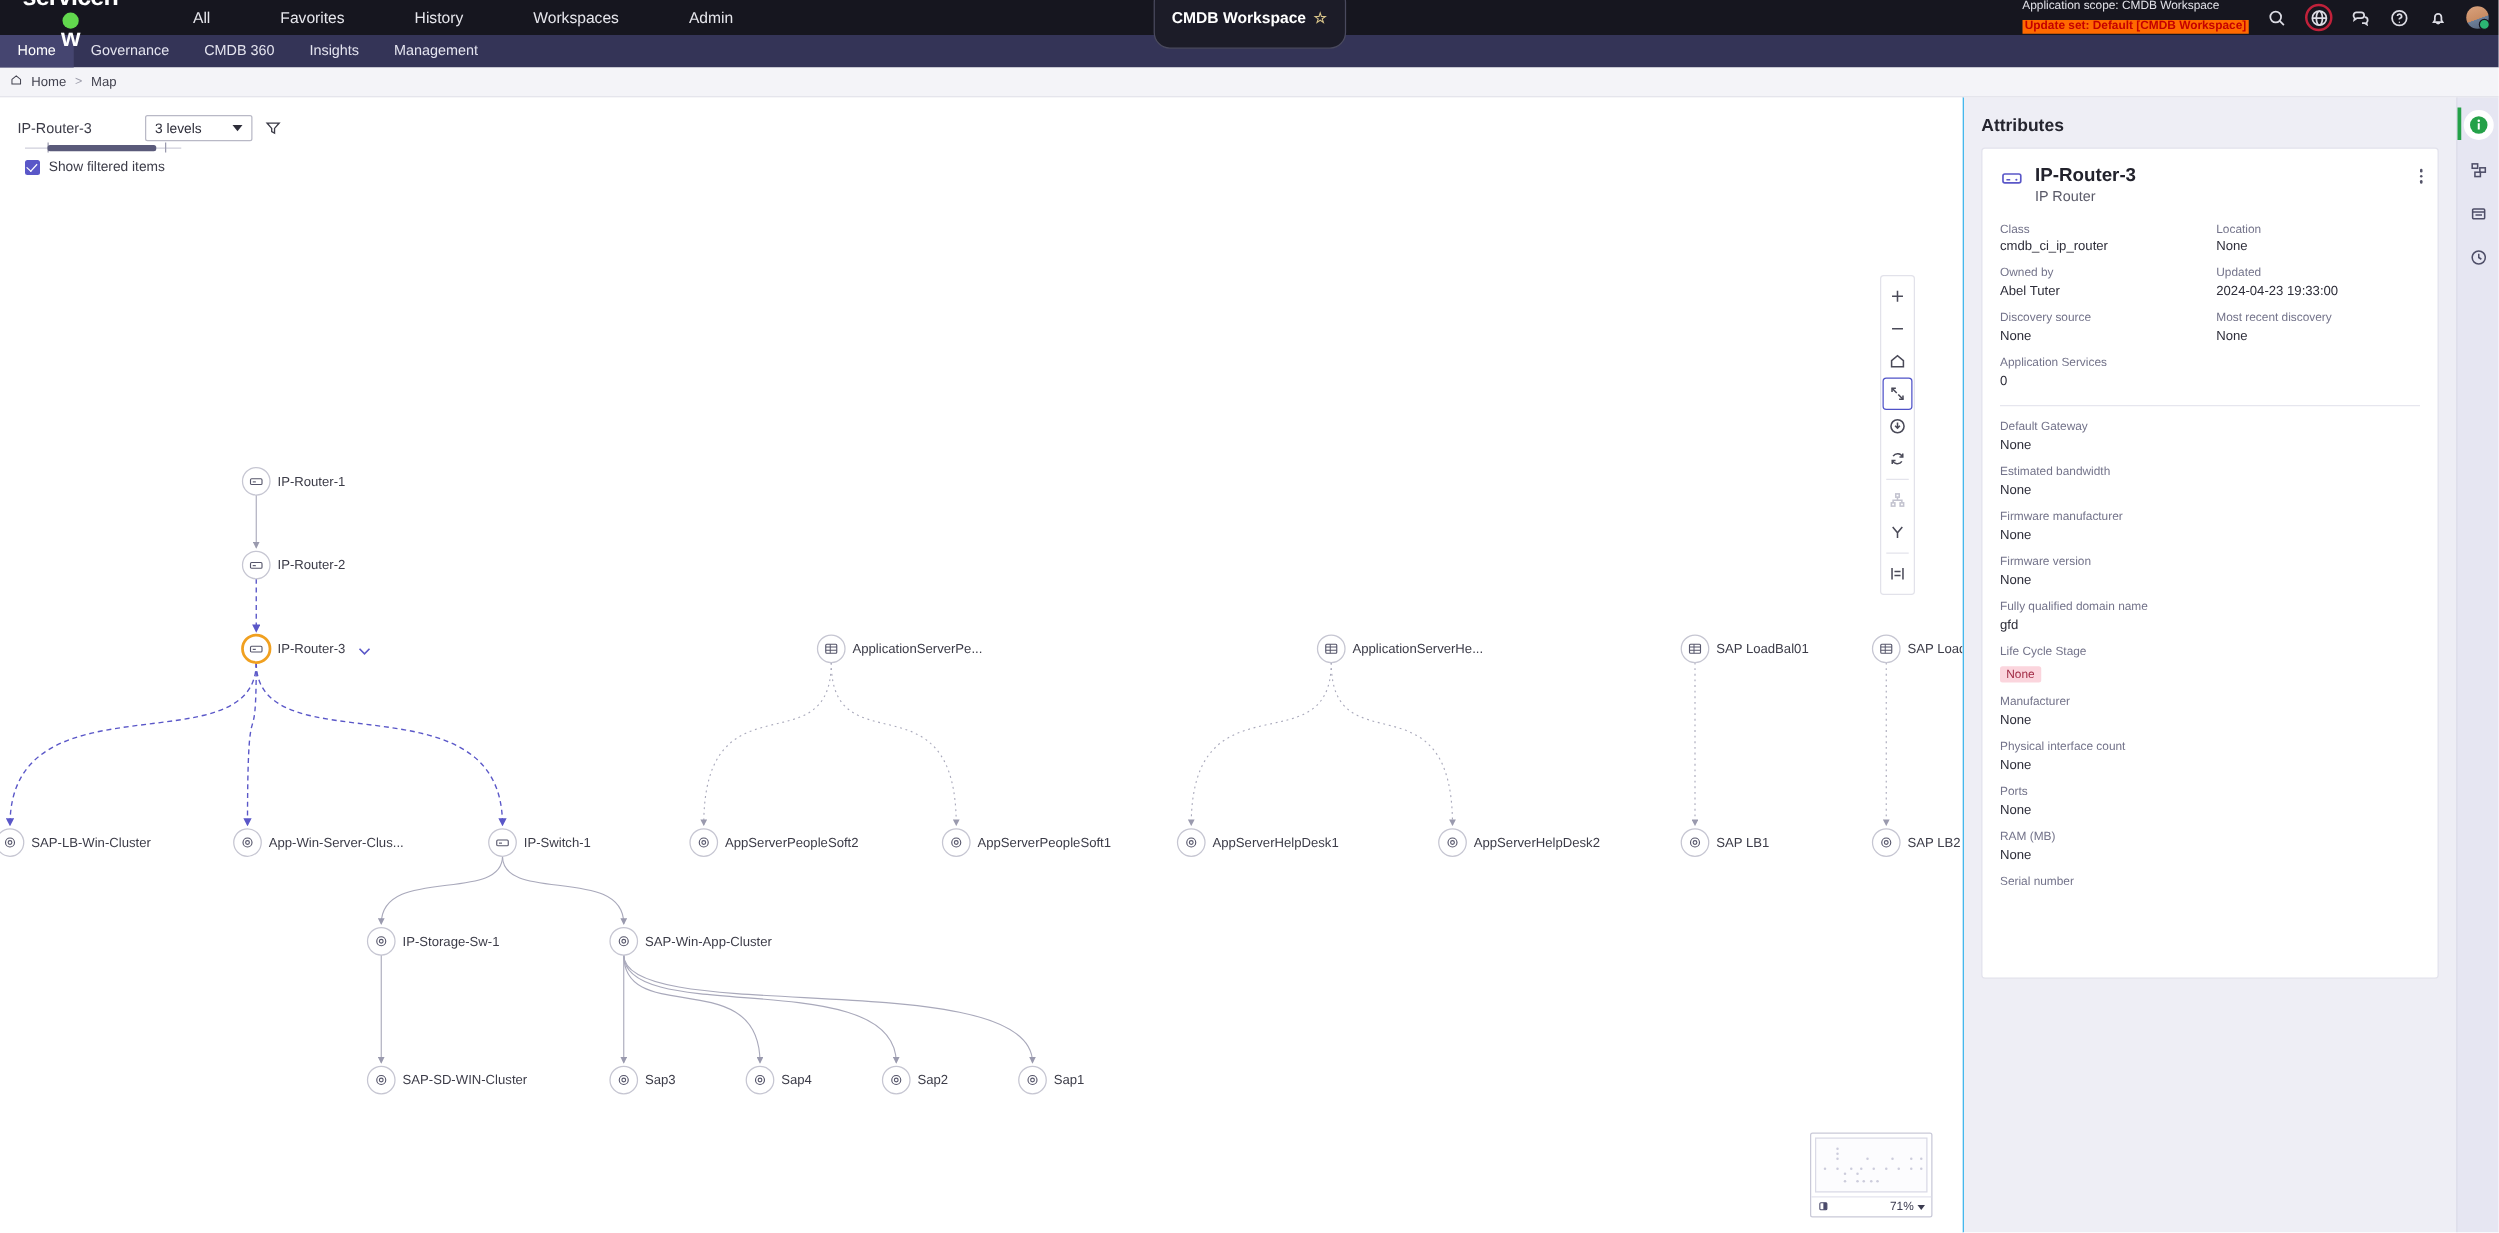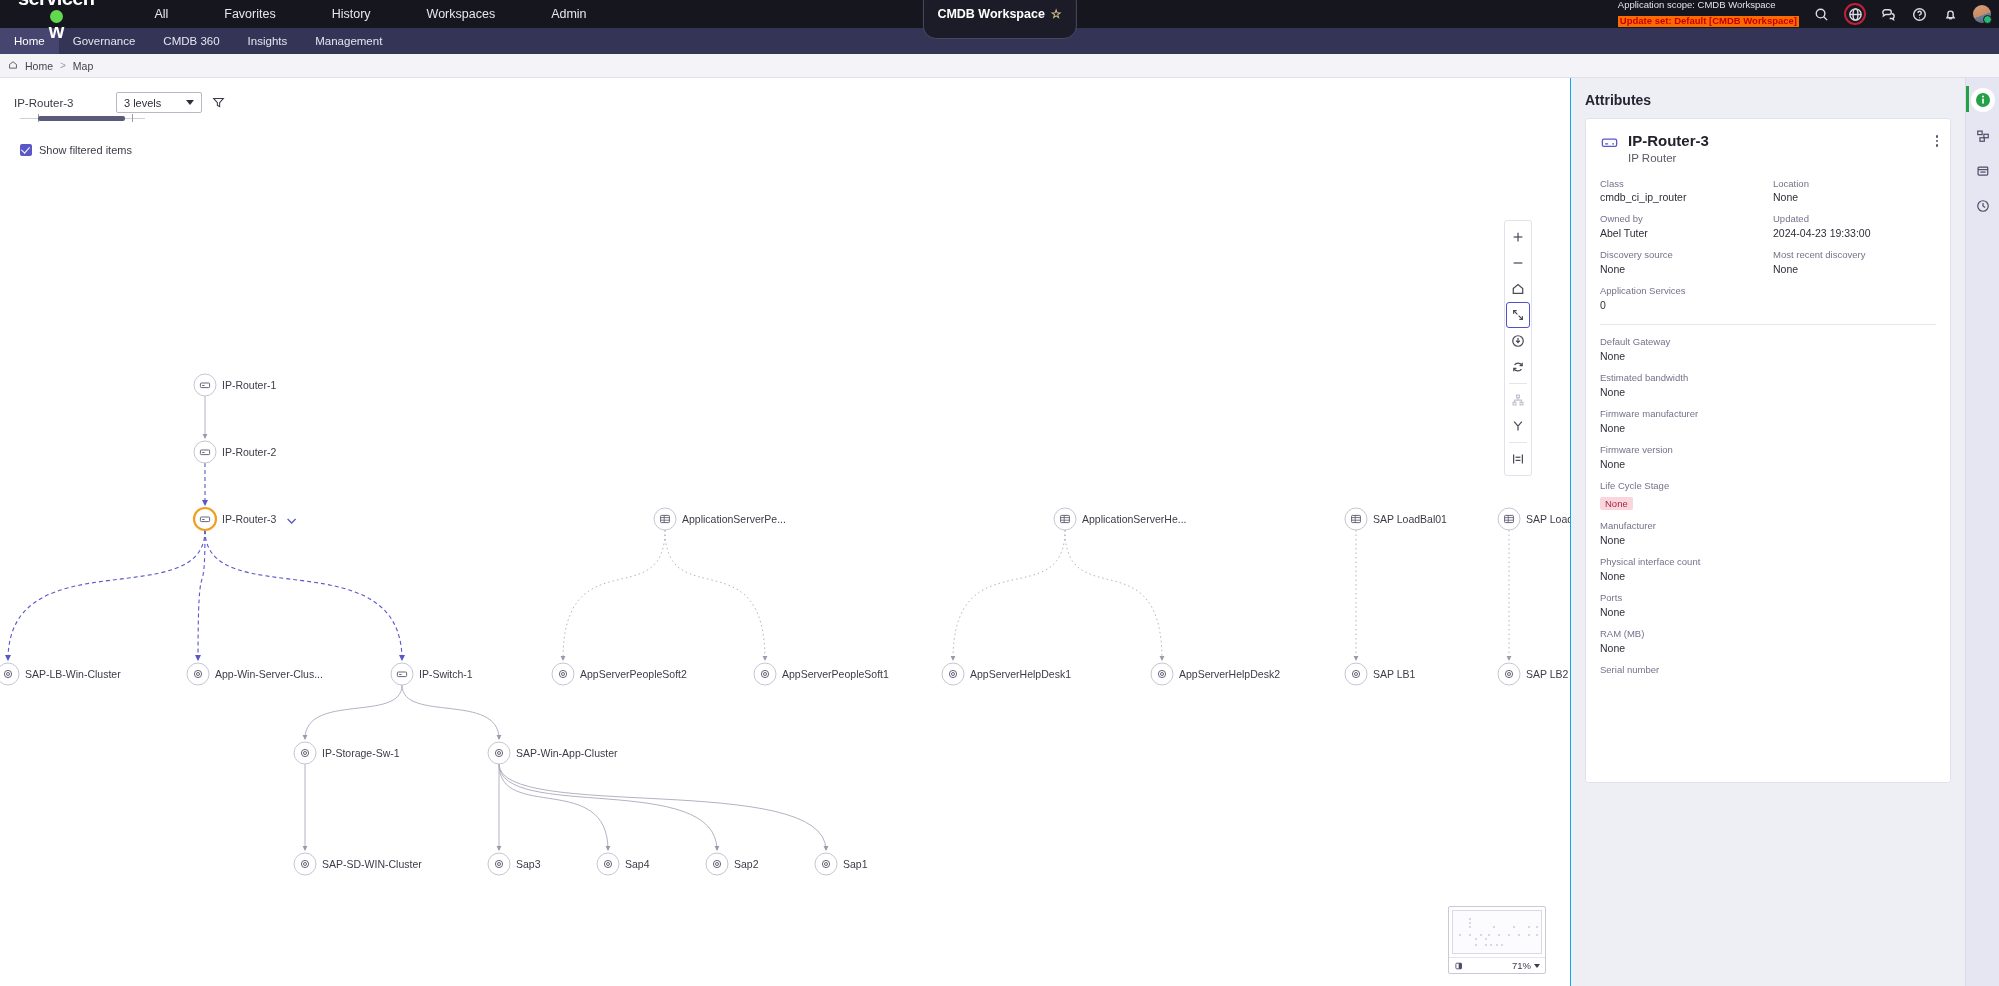--- a/index.html
+++ b/index.html
@@ -103,21 +103,21 @@
   }
   .caret { width:0;height:0;border-left:4px solid transparent;border-right:4px solid transparent;border-top:5px solid #2e2e3a;}
   #filter-btn { cursor:pointer; display:flex; }
   #filter-btn svg { width:13px; height:13px; stroke:#3b3b47; fill:none; stroke-width:1.3;}
 
   #slider-row { position:absolute; left:20px; top:36px; width:125px; height:10px; z-index:9; }
   #slider-track { position:absolute; left:0; top:4px; width:125px; height:1px; background:#cfcfdb;}
   #slider-fill { position:absolute; left:18px; top:2px; width:87px; height:5px; background:#5a5a7a; border-radius:2px;}
   .tick { position:absolute; top:0; width:1px; height:8px; background:#9a9aae; }
 
-  #show-filtered { position:absolute; left:20px; top:50px; display:flex; align-items:flex-end; gap:7px; z-index:9; cursor:pointer;margin-top:16px;}
+  #show-filtered { position:absolute; left:20px; top:50px; display:flex; align-items:flex-end; gap:7px; z-index:9; cursor:pointer;}
   #sf-box {
     width:12px; height:12px; background:#5a57c8; border-radius:2px; position:relative;
   }
   #sf-box::after{
     content:""; position:absolute; left:3px; top:1px; width:4px; height:7px;
     border:solid #fff; border-width:0 1.6px 1.6px 0; transform:rotate(42deg);
   }
   #sf-label { font-size:11px; color:#3b3b47; }
 
   #graph { position:absolute; inset:0; }
@@ -709,20 +709,24 @@
           </div>
           <div class="attr-row">
             <div class="attr-k">Firmware manufacturer</div>
             <div class="attr-v">None</div>
           </div>
           <div class="attr-row">
             <div class="attr-k">Firmware version</div>
             <div class="attr-v">None</div>
           </div>
           <div class="attr-row">
+            <div class="attr-k">Fully qualified domain name</div>
+            <div class="attr-v">gfd</div>
+          </div>
+          <div class="attr-row">
             <div class="attr-k">Life Cycle Stage</div>
             <div><span class="badge pink">None</span></div>
           </div>
           <div class="attr-row">
             <div class="attr-k">Manufacturer</div>
             <div class="attr-v">None</div>
           </div>
           <div class="attr-row">
             <div class="attr-k">Physical interface count</div>
             <div class="attr-v">None</div>

